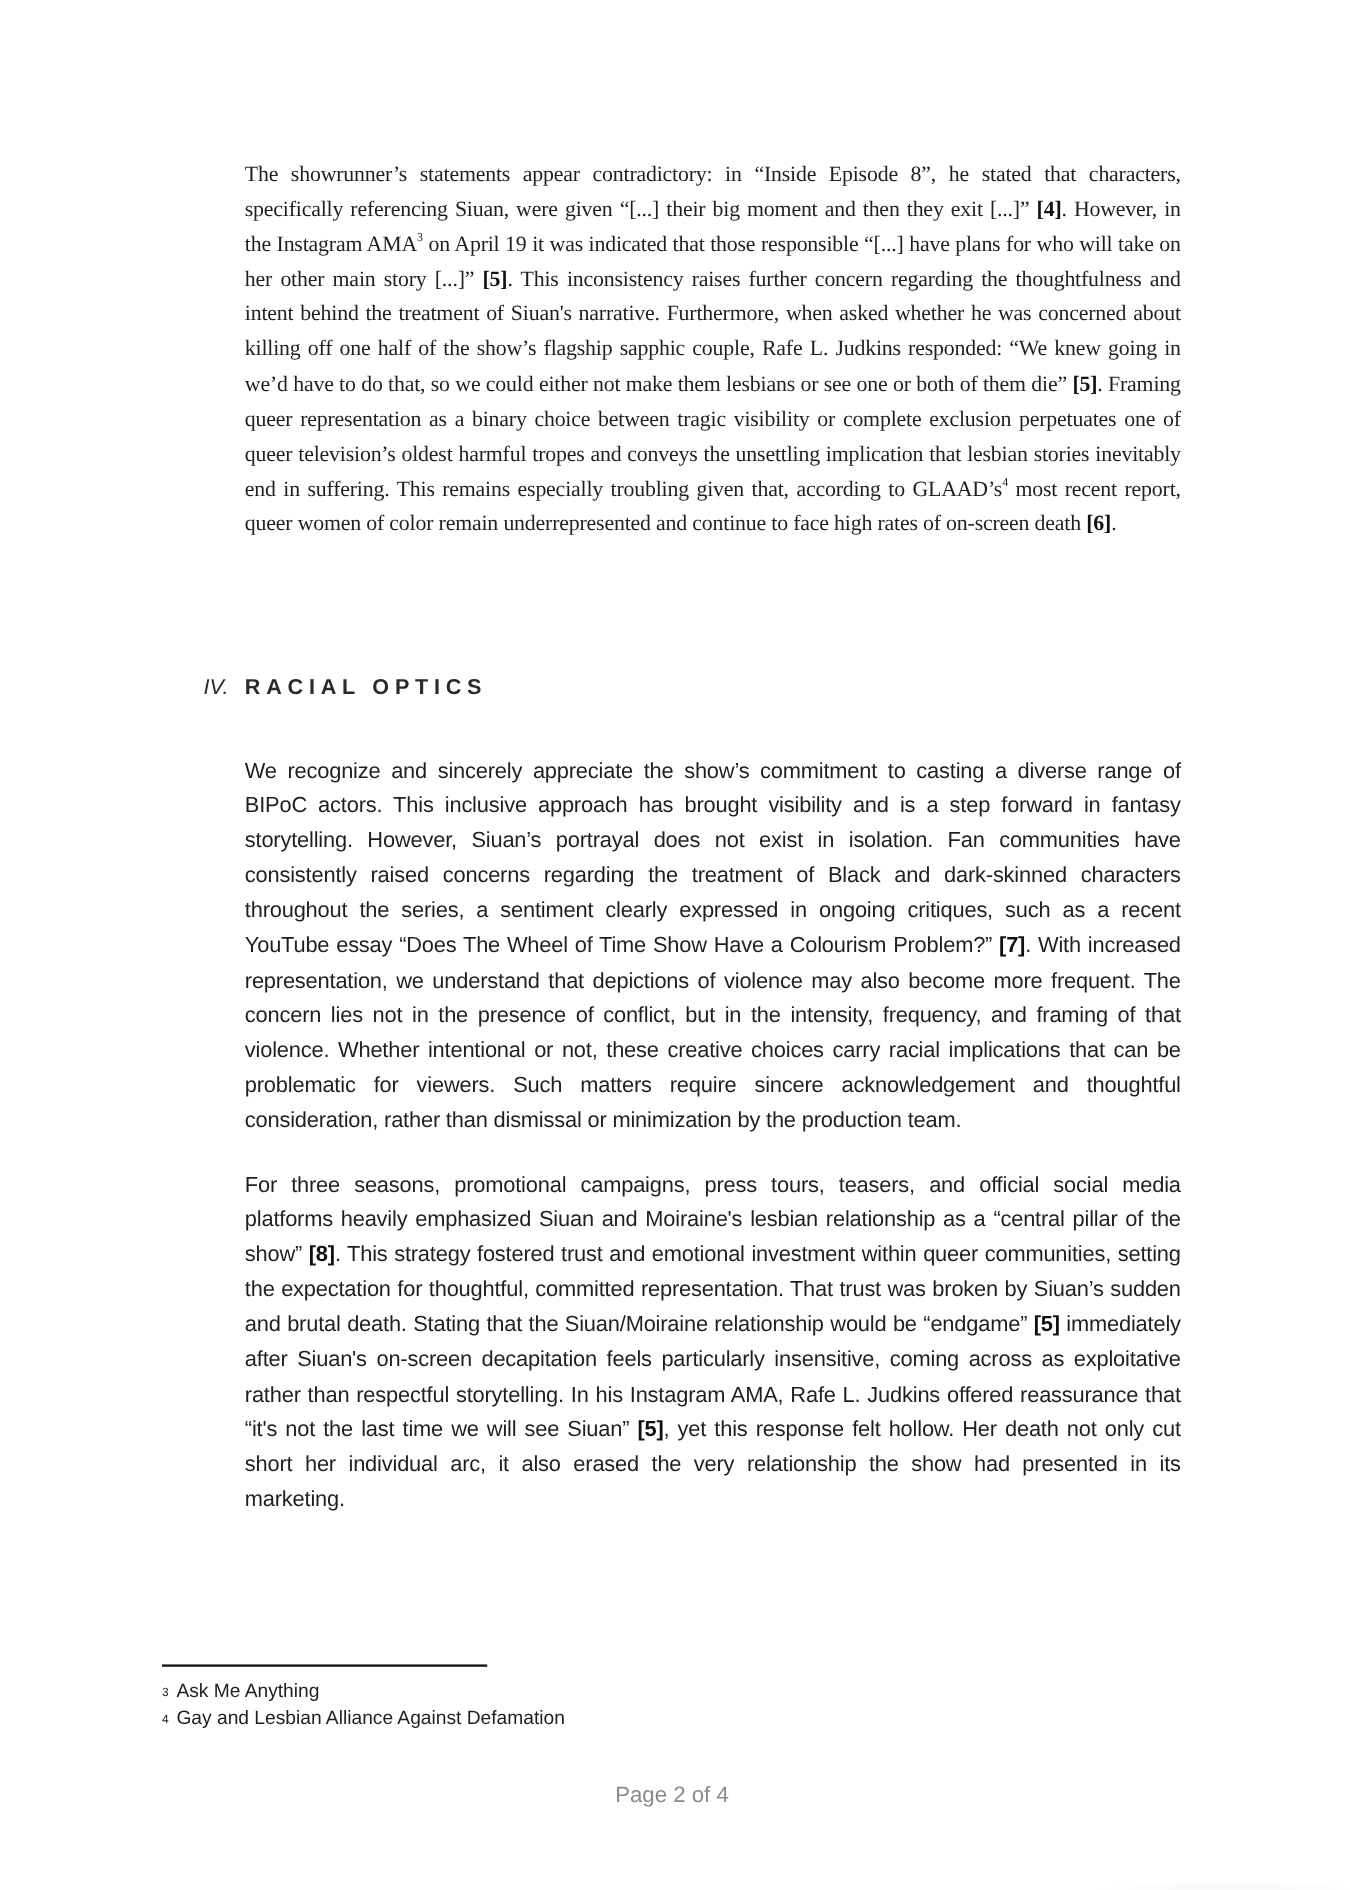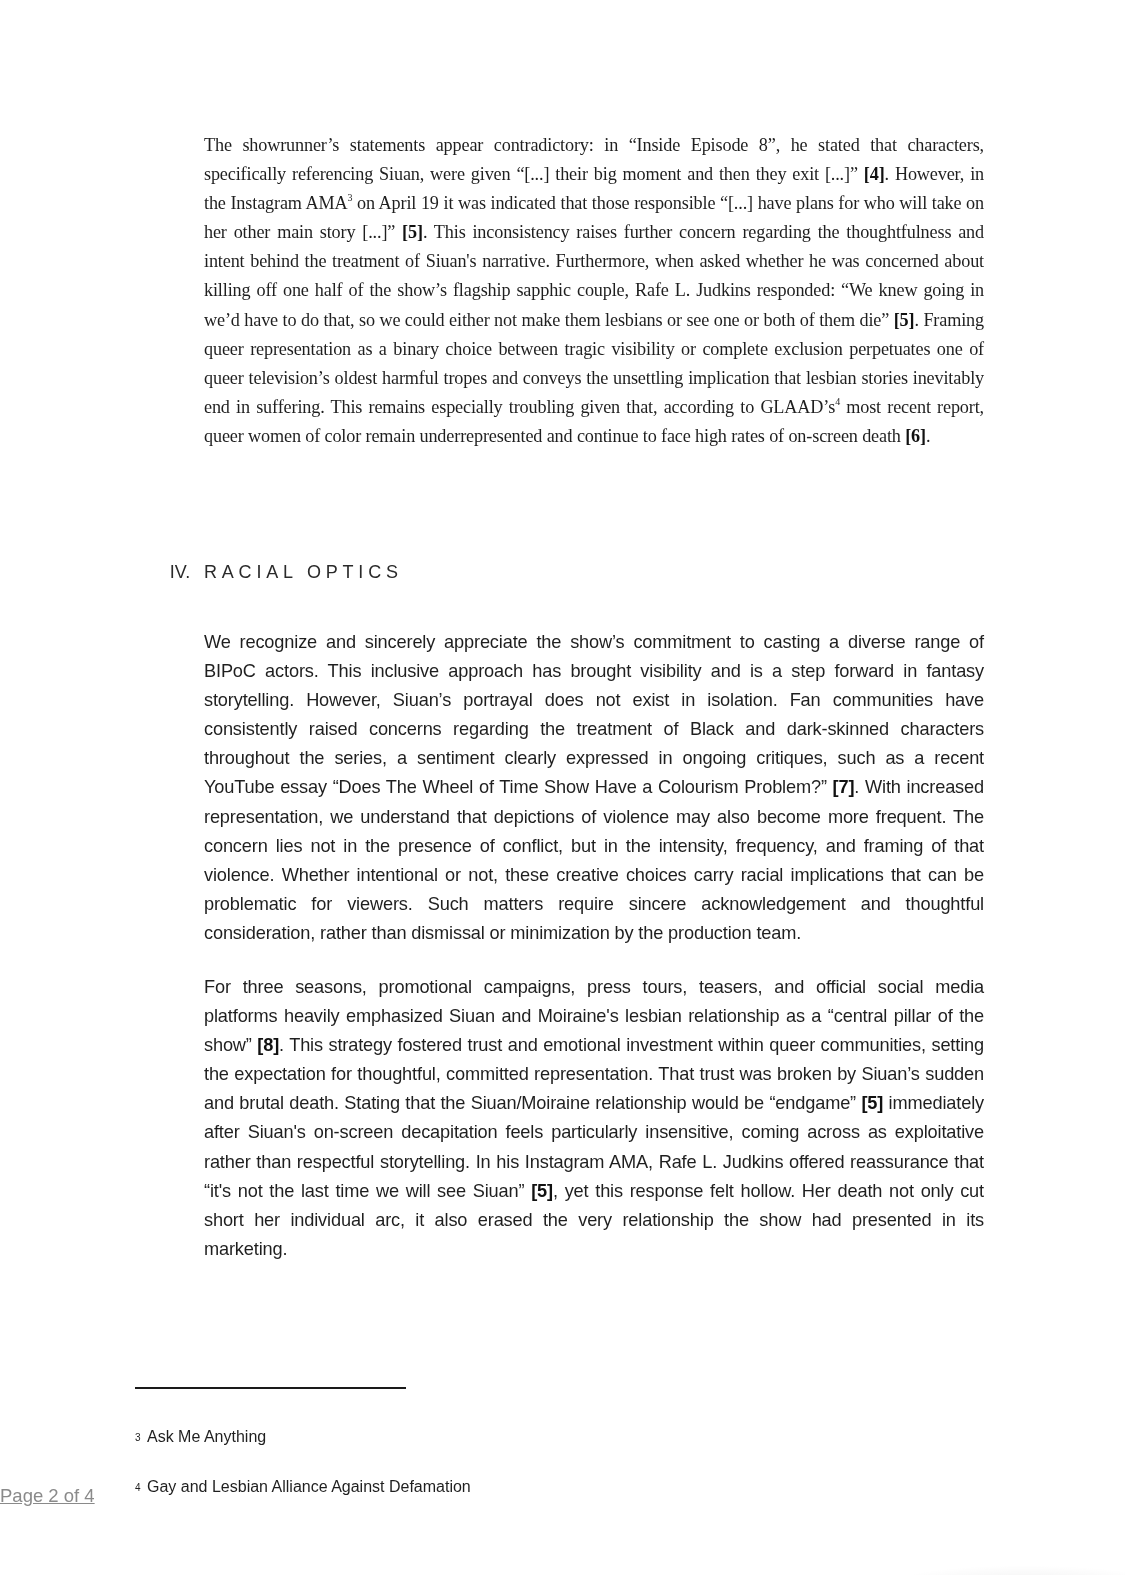--- a/index.html
+++ b/index.html
@@ -82,24 +82,26 @@
       width: 69px;
       text-align: right;
       padding-right: 0;
       letter-spacing: 0;
       box-sizing: border-box;
     }
     .section-heading .numeral span {
       display: inline-block;
       width: 48px;
       text-align: center;
+      font-style: italic;
     }
     .section-heading .title {
       display: inline-block;
       letter-spacing: 4.8px;
+      font-weight: bold;
     }
     #heading-iv { top: 562px; }
     #heading-v { top: 985px; }
 
     .footnote-rule {
       position: absolute;
       left: 135px;
       top: 1387px;
       width: 271px;
       height: 2px;
@@ -108,38 +110,37 @@
     .footnotes {
       position: absolute;
       left: 135px;
       top: 1398px;
       font-size: 16px;
       line-height: 23px;
       color: #1f1f1f;
     }
     .footnote {
       white-space: nowrap;
-      margin-top: 27px;
     }
     .footnote .fn-num {
       display: inline-block;
       font-size: 10px;
       vertical-align: top;
       position: relative;
       top: 1px;
       width: 12px;
     }
     .page-number {
       position: absolute;
       left: 0;
       width: 1120px;
       top: 1485px;
+      text-align: center;
       font-size: 18.5px;
       color: #8a8a8a;
-      text-decoration: underline;
     }
   </style>
 </head>
 <body>
 
 <div class="page">
 
 
   <div class="body-text" id="para-1"><span>The showrunner’s statements appear contradictory: in “Inside Episode 8”, he stated that characters, specifically referencing Siuan, were given “[...] their big moment and then they exit [...]” </span><b>[4]</b><span>. However, in the Instagram AMA</span><sup>3</sup><span> on April 19 it was indicated that those responsible “[...] have plans for who will take on her other main story [...]” </span><b>[5]</b><span>. This inconsistency raises further concern regarding the thoughtfulness and intent behind the treatment of Siuan's narrative. Furthermore, when asked whether he was concerned about killing off one half of the show’s flagship sapphic couple, Rafe L. Judkins responded: “We knew going in we’d have to do that, so we could either not make them lesbians or see one or both of them die” </span><b>[5]</b><span>. Framing queer representation as a binary choice between tragic visibility or complete exclusion perpetuates one of queer television’s oldest harmful tropes and conveys the unsettling implication that lesbian stories inevitably end in suffering. This remains especially troubling given that, according to GLAAD’s</span><sup>4</sup><span> most recent report, queer women of color remain underrepresented and continue to face high rates of on-screen death </span><b>[6]</b><span>.</span></div>
 

